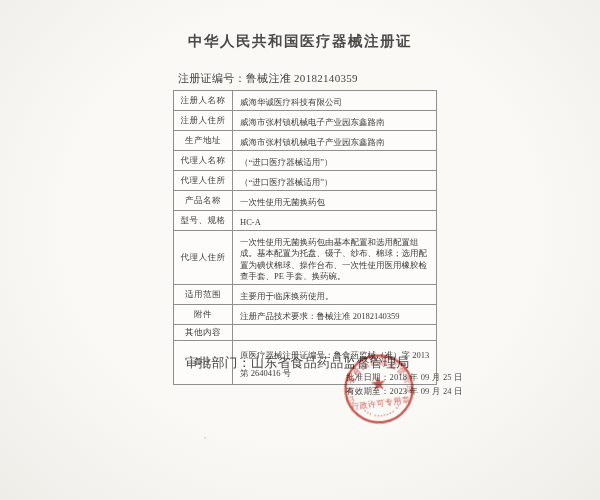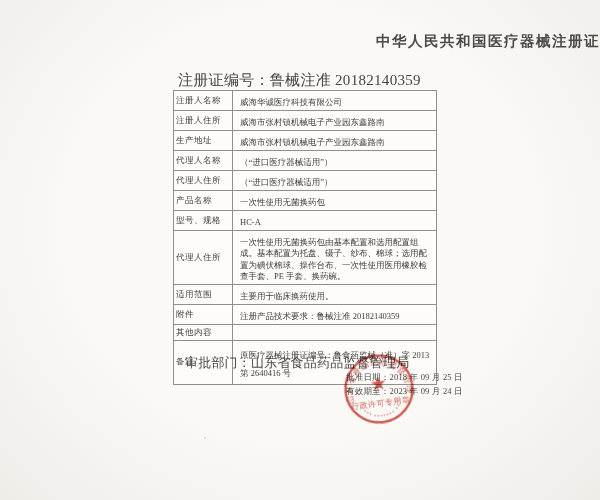--- a/index.html
+++ b/index.html
@@ -6,42 +6,42 @@
   body{
     width:600px;height:500px;overflow:hidden;
     font-family:"Liberation Serif","DejaVu Serif",serif;
     background:radial-gradient(ellipse at 50% 45%, #faf9f6 55%, #efede8 100%);
     color:#3e3e3e;
     position:relative;
   }
   .page{position:absolute;inset:0;}
   .title{
     position:absolute;top:32px;left:0;width:600px;
-    text-align:right;font-size:14.5px;letter-spacing:1.5px;
+    text-align:center;font-size:14.5px;letter-spacing:1.5px;
     color:#4a4a4a;font-weight:600;
   }
   .certno{
     position:absolute;left:178px;top:71px;
-    font-size:15px;letter-spacing:.3px;color:#444;
+    font-size:11px;letter-spacing:.3px;color:#444;
   }
   table.cert-table{
     position:absolute;left:173px;top:90px;width:264px;
     border-collapse:collapse;table-layout:fixed;
     background:rgba(255,255,255,.55);
   }
   table.cert-table td{
     border:1px solid #8f8f8f;
     font-size:8.5px;line-height:1.35;
     padding:6px 4px 1px 7px;
     vertical-align:middle;
     color:#3c3c3c;
     word-break:break-all;
   }
   table.cert-table td.lbl{
-    width:54px;padding:1px 2px;letter-spacing:.5px;
+    width:54px;text-align:center;padding:1px 2px;letter-spacing:.5px;
   }
   tr.r-std{height:20px;}
   tr.r-struct{height:48px;}
   tr.r-other{height:16px;}
   tr.r-note{height:34px;}
   tr.r-note td.val{line-height:2.1;}
   .footer-left{
     position:absolute;left:185px;top:354px;
     font-size:13px;color:#474747;letter-spacing:.2px;
   }

